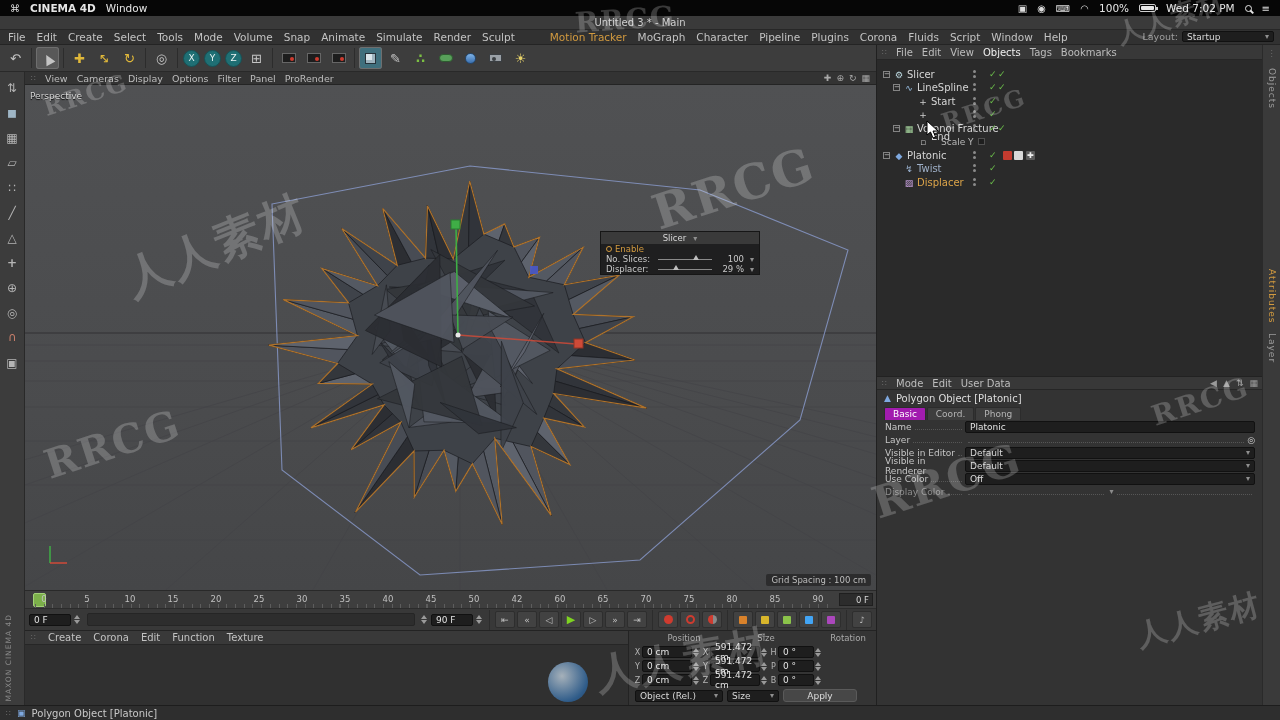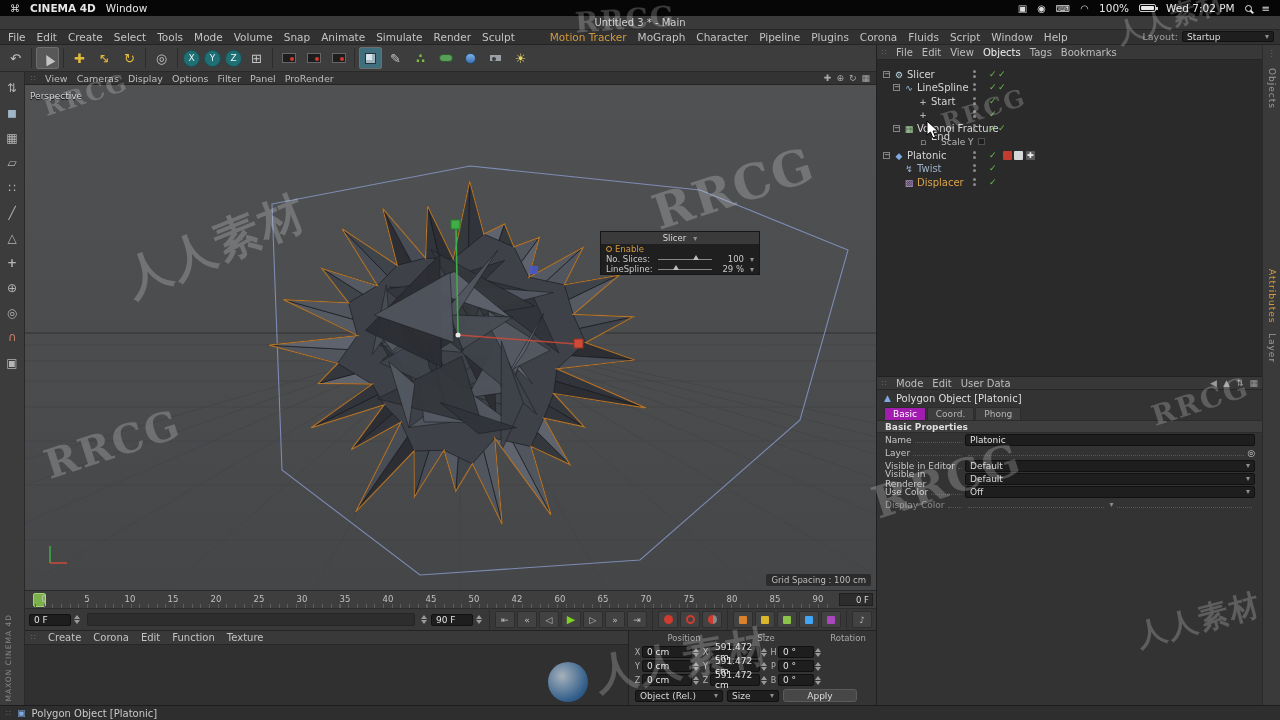--- a/index.html
+++ b/index.html
@@ -416,21 +416,21 @@
       </div>
       <div class="hudrow">
         <span class="hudlbl">No. Slices:</span>
         <span class="track">
             <span class="thumb" style="left:65%"></span>
           </span>
         <span class="hudval">100</span>
         <span class="caret">▾</span>
       </div>
       <div class="hudrow">
-        <span class="hudlbl">LineSpline:</span>
+        <span class="hudlbl">Displacer:</span>
         <span class="track">
             <span class="thumb" style="left:28%"></span>
           </span>
         <span class="hudval">29 %</span>
         <span class="caret">▾</span>
       </div>
     </div>
   </div>
 </div>
 
@@ -725,21 +725,20 @@
     </div>
     <div class="amtitle">
       <span style="color:#7fa9e0;font-size:9px">▲</span>
       <span>Polygon Object [Platonic]</span>
     </div>
     <div class="tabs">
       <div class="tab active">Basic</div>
       <div class="tab">Coord.</div>
       <div class="tab">Phong</div>
     </div>
-    <div class="amsection">Basic Properties</div>
 
     <div class="am-row">
       <span class="am-lblw">
           <span>Name</span>
           <span class="leader"></span>
         </span>
       <div class="din" style="flex:1">Platonic</div>
     </div>
     <div class="am-row">
       <span class="am-lblw">

